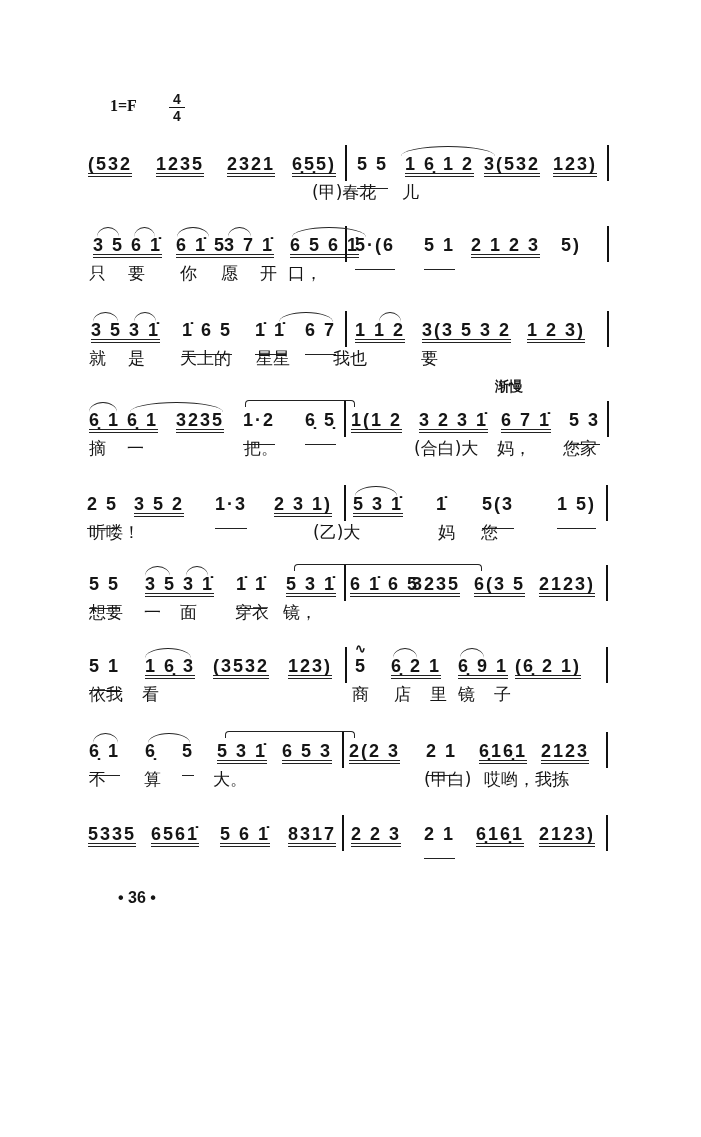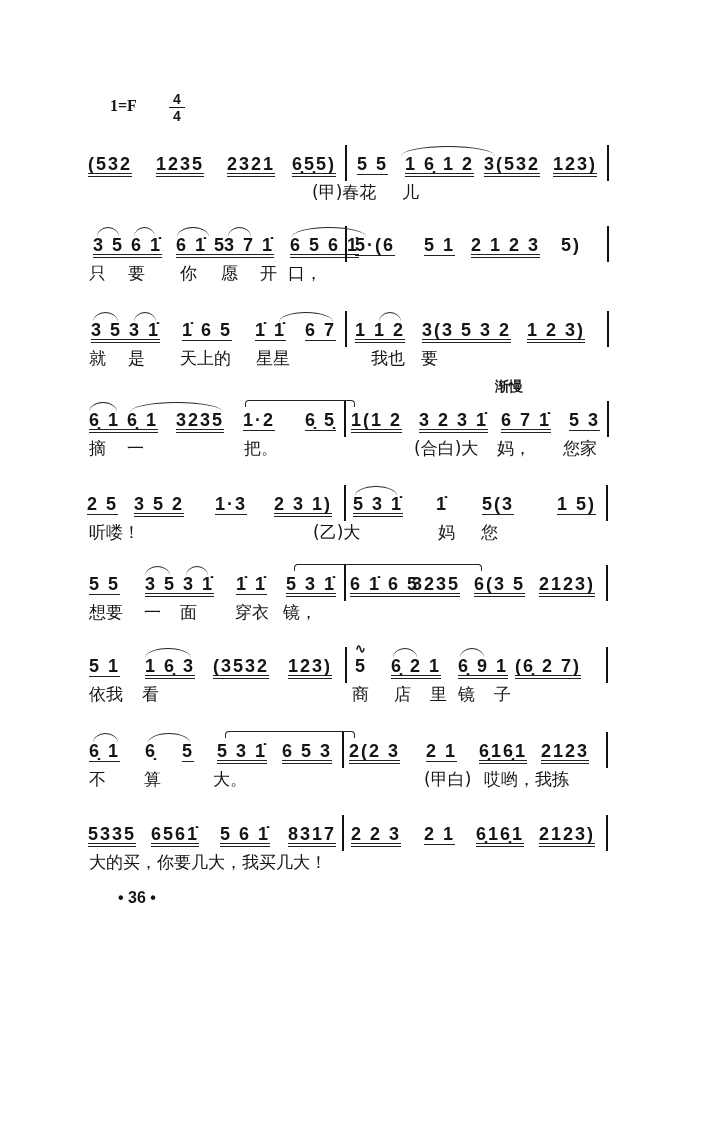--- a/index.html
+++ b/index.html
@@ -10,21 +10,21 @@
   }
   .key { position:absolute; left:110px; top:97px; font-weight:bold; font-size:16px;
          font-family:"Liberation Serif", serif; white-space:pre; }
   .timesig { position:absolute; left:169px; top:92px; width:16px; text-align:center;
              font-weight:bold; font-size:14px; line-height:14px; }
   .timesig .num { display:block; border-bottom:1.5px solid #151515; padding-bottom:1px; }
   .timesig .den { display:block; padding-top:1px; }
   .row { position:absolute; left:0; width:701px; height:60px; }
   .n { position:absolute; top:0; font-weight:bold; font-size:18px; line-height:18px;
        letter-spacing:2px; white-space:pre; }
-  .u1 { border-bottom:1.5px solid #222; padding-bottom:1px; }
+  .u1 { border-bottom:1.5px solid #222; padding-bottom:15px; }
   .u2 { border-bottom:4px double #222; padding-bottom:0; }
   .ly { position:absolute; top:27px; font-size:17px; line-height:20px; white-space:pre;
         font-family:"DejaVu Sans", sans-serif; }
   .bar { position:absolute; top:-10px; width:2px; height:36px; background:#111; }
   .slur { position:absolute; top:-9px; height:9px; border-top:1.5px solid #222;
           border-radius:50% 50% 0 0 / 100% 100% 0 0; }
   .bracket { position:absolute; top:-11px; height:6px; border-top:1.5px solid #222;
              border-left:1.2px solid #222; border-right:1.2px solid #222;
              border-radius:4px 4px 0 0; }
   .orn { position:absolute; top:-16px; font-size:13px; font-weight:bold; }
@@ -97,21 +97,21 @@
   <span class="n u2" style="left:527px">1 2 3)</span>
   <span class="bar" style="left:607px"></span>
   <span class="slur" style="left:93px;width:25px"></span>
   <span class="slur" style="left:134px;width:22px"></span>
   <span class="slur" style="left:279px;width:54px"></span>
   <span class="slur" style="left:379px;width:22px"></span>
   <span class="ly" style="left:89px">就</span>
   <span class="ly" style="left:128px">是</span>
   <span class="ly" style="left:180px">天上的</span>
   <span class="ly" style="left:256px">星星</span>
-  <span class="ly" style="left:371px">我也</span>
+  <span class="ly" style="left:333px">我也</span>
   <span class="ly" style="left:421px">要</span>
 </div>
 
 <div class="tempo">渐慢</div>
 
 <div class="row" style="top:411px">
   <span class="n u2" style="left:89px">6̣ 1 6̣ 1</span>
   <span class="n u2" style="left:176px">3235</span>
   <span class="n u1" style="left:243px">1·2</span>
   <span class="n u1" style="left:305px">6̣ 5̣</span>
@@ -174,21 +174,21 @@
 <div class="row" style="top:657px">
   <span class="n u1" style="left:89px">5 1</span>
   <span class="n u2" style="left:145px">1 6̣ 3</span>
   <span class="n u2" style="left:213px">(3532</span>
   <span class="n u2" style="left:288px">123)</span>
   <span class="bar" style="left:345px"></span>
   <span class="orn" style="left:355px">∿</span>
   <span class="n" style="left:355px">5</span>
   <span class="n u2" style="left:391px">6̣ 2 1</span>
   <span class="n u2" style="left:458px">6̣ 9 1</span>
-  <span class="n u2" style="left:515px">(6̣ 2 7)</span>
+  <span class="n u2" style="left:515px">(6̣ 2 1)</span>
   <span class="bar" style="left:606px"></span>
   <span class="slur" style="left:145px;width:46px"></span>
   <span class="slur" style="left:393px;width:24px"></span>
   <span class="slur" style="left:460px;width:24px"></span>
   <span class="ly" style="left:89px">依我</span>
   <span class="ly" style="left:142px">看</span>
   <span class="ly" style="left:352px">商</span>
   <span class="ly" style="left:394px">店</span>
   <span class="ly" style="left:430px">里</span>
   <span class="ly" style="left:458px">镜</span>
@@ -221,20 +221,19 @@
   <span class="n u2" style="left:88px">5335</span>
   <span class="n u2" style="left:151px">6561̇</span>
   <span class="n u2" style="left:220px">5 6 1̇</span>
   <span class="n u2" style="left:288px">8317</span>
   <span class="bar" style="left:342px"></span>
   <span class="n u2" style="left:351px">2 2 3</span>
   <span class="n u1" style="left:424px">2 1</span>
   <span class="n u2" style="left:476px">6̣16̣1</span>
   <span class="n u2" style="left:539px">2123)</span>
   <span class="bar" style="left:606px"></span>
-  <span class="ly" style="left:89px">大的买，你要几大，我买几大！</span>
 </div>
 
 <div class="pagenum">• 36 •</div>
 
 <div class="watermark">
   <span class="wm-cn">歌谱简谱网</span><span class="wm-url">jianpu.cn</span>
 </div>
 
 </body></html>

